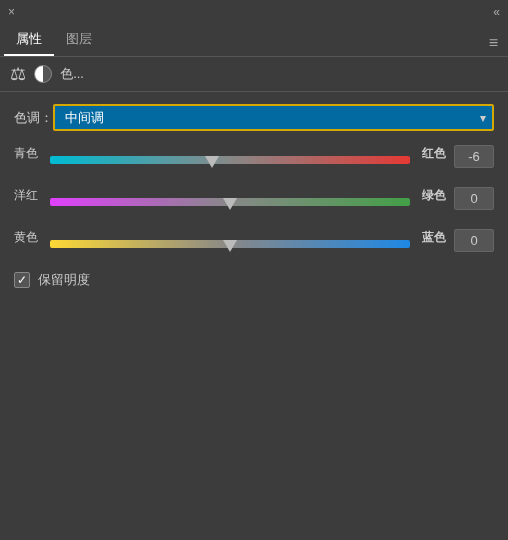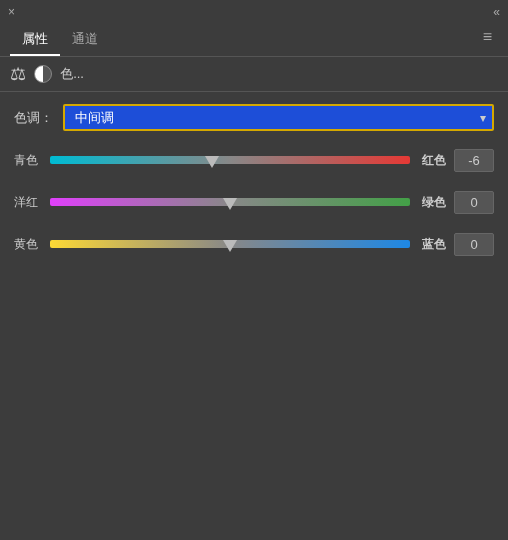--- a/index.html
+++ b/index.html
@@ -29,24 +29,24 @@
     }
     .title-bar-collapse {
       font-size: 12px;
       color: #aaa;
       cursor: pointer;
     }
 
     
     .tabs {
       display: flex;
-      align-items: flex-start;
+      align-items: flex-end;
       background: #3c3c3c;
       border-bottom: 1px solid #555;
-      padding: 0 10px;
+      padding: 0 4px;
     }
     .tab {
       padding: 6px 12px;
       cursor: pointer;
       color: #aaa;
       font-size: 13px;
       white-space: nowrap;
       border-bottom: 2px solid transparent;
     }
     .tab.active {
@@ -90,34 +90,33 @@
     .main-panel {
       padding: 12px 14px;
       background: #3c3c3c;
     }
 
     
     .tone-row {
       display: flex;
       align-items: center;
       margin-bottom: 14px;
-      gap: 10px;
     }
     .tone-label {
       color: #ccc;
       font-size: 13px;
       white-space: nowrap;
     }
     .tone-select-wrapper {
       flex: 1;
       position: relative;
     }
     .tone-select {
       width: 100%;
-      background: #1d4ed8;
+      background: #0369a1;
       color: #fff;
       border: 2px solid #d4a800;
       padding: 4px 28px 4px 10px;
       font-size: 13px;
       appearance: none;
       -webkit-appearance: none;
       cursor: pointer;
       border-radius: 2px;
       font-family: inherit;
     }
@@ -127,21 +126,21 @@
       top: 50%;
       transform: translateY(-50%);
       color: #ccc;
       pointer-events: none;
       font-size: 12px;
     }
 
     
     .slider-row {
       display: flex;
-      align-items: center;
+      align-items: flex-start;
       margin-bottom: 12px;
       gap: 8px;
     }
     .slider-label-left {
       font-size: 12px;
       color: #ccc;
       width: 28px;
       text-align: left;
     }
     .slider-label-right {
@@ -234,21 +233,21 @@
 </head>
 <body>
 
 <div class="title-bar">
   <span class="title-bar-close">×</span>
   <span class="title-bar-collapse">«</span>
 </div>
 
 <div class="tabs">
   <div class="tab active">属性</div>
-  <div class="tab">通道</div>
+  <div class="tab">图层</div>
   <div class="tab-menu">≡</div>
 </div>
 
 <div class="panel-header">
   <span class="panel-icon-balance">⚖</span>
   <div class="panel-icon-circle"></div>
   <span class="panel-title">色...</span>
 </div>
 
 <div class="main-panel">
@@ -291,14 +290,20 @@
     <span class="slider-label-left">黄色</span>
     <div class="slider-container">
       <div class="slider-track slider-track-yellow-blue">
         <div class="slider-thumb" style="left: 50%;"></div>
       </div>
     </div>
     <span class="slider-label-right">蓝色</span>
     <input class="value-input" type="text" value="0" style="">
   </div>
 
+  <div class="checkbox-row">
+    <div class="checkbox-wrapper">
+      <div class="custom-checkbox checked"></div>
+    </div>
+    <span class="checkbox-label">保留明度</span>
+  </div>
 
 </div>
 
 </body></html>

